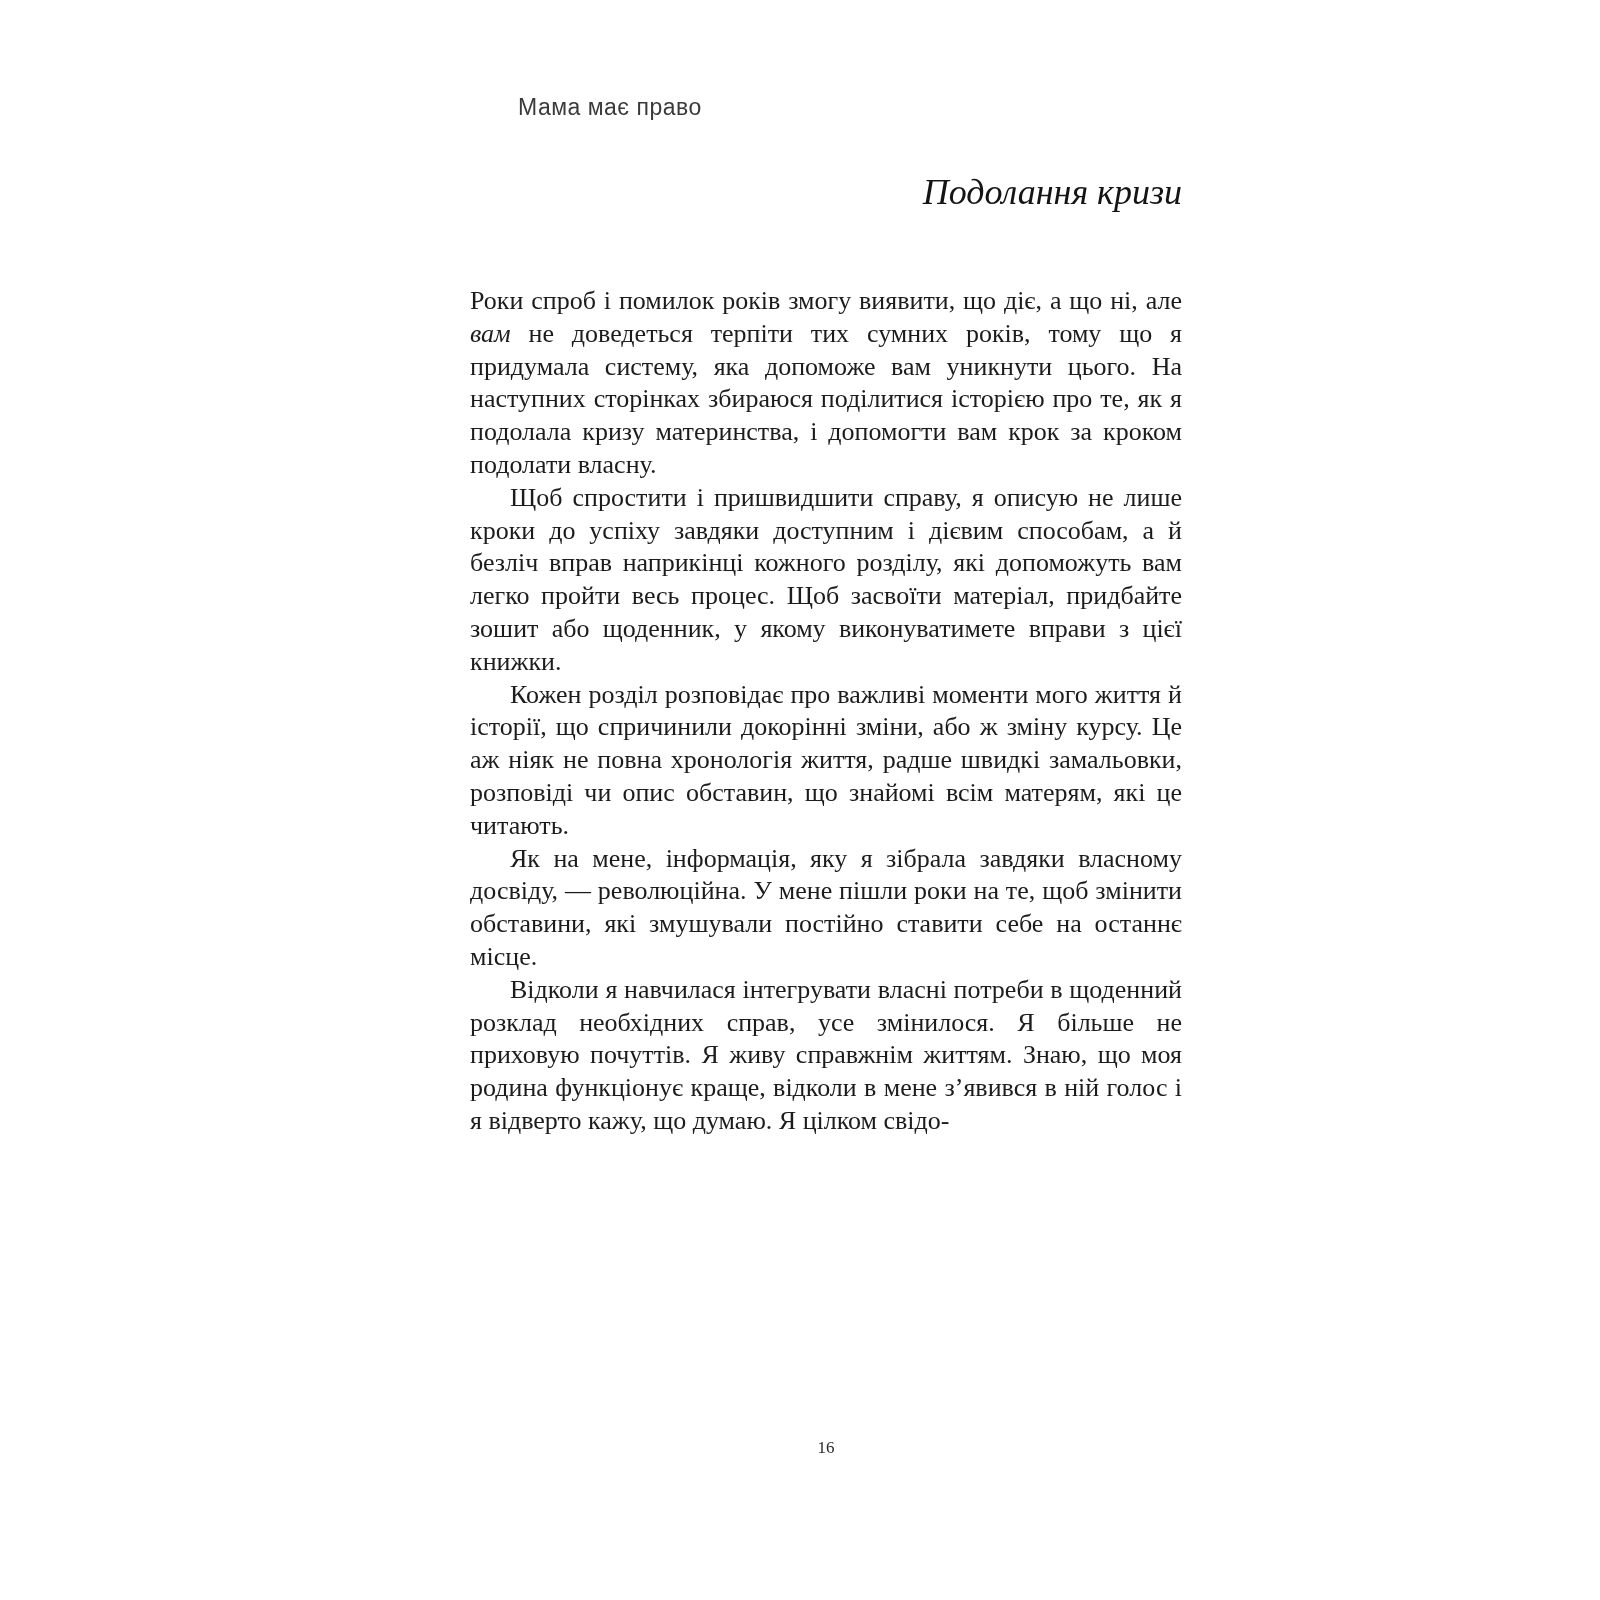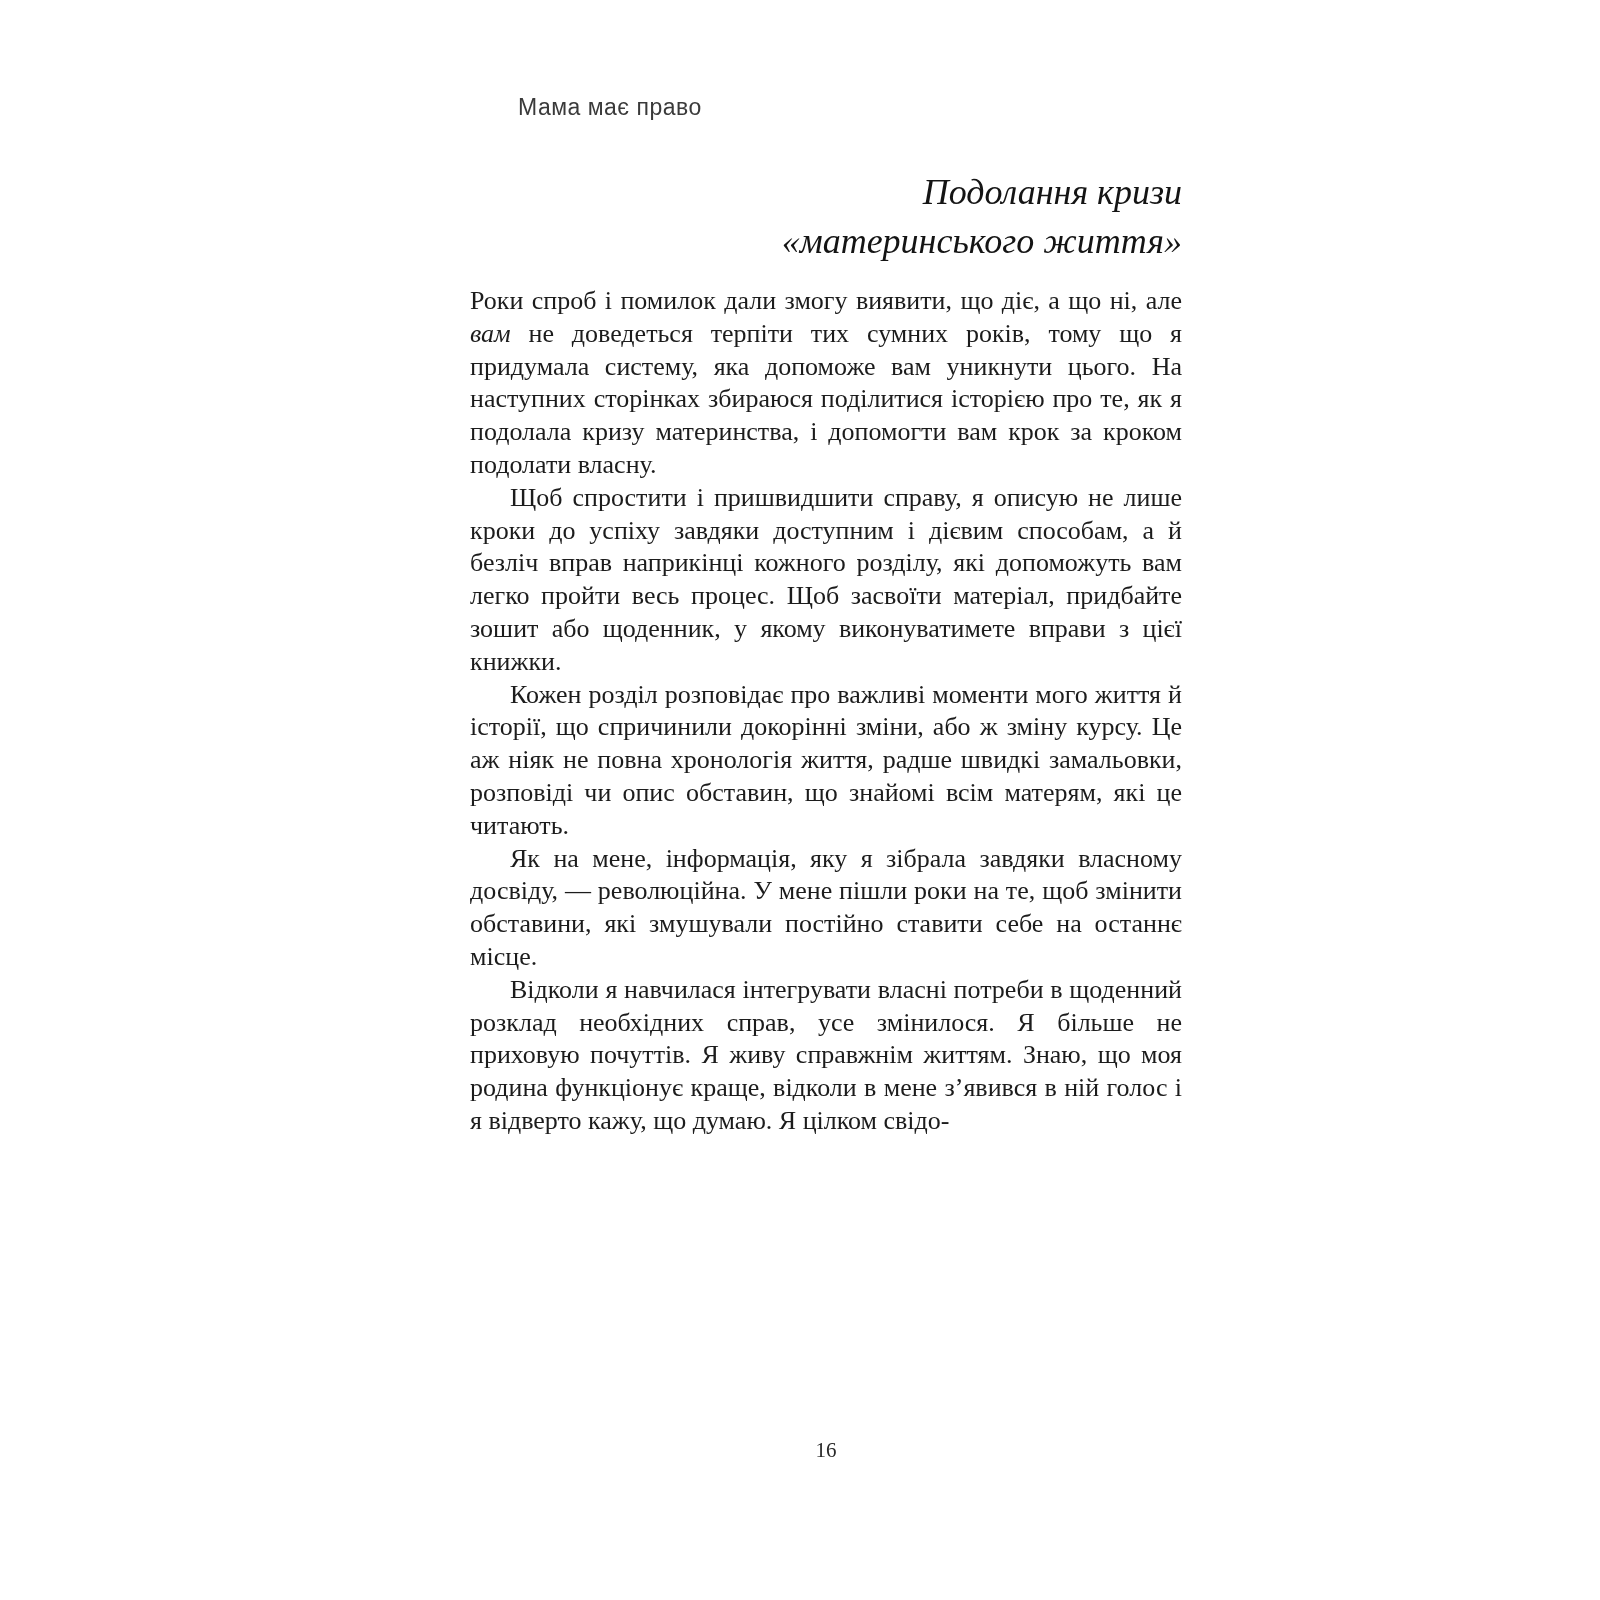--- a/index.html
+++ b/index.html
@@ -60,38 +60,37 @@
   }
   .em {
     font-style: italic;
   }
   .page-number {
     position: absolute;
     left: 470px;
     top: 1438px;
     width: 712px;
     text-align: center;
-    font-size: 21px;
+    font-size: 17px;
     color: #2a2a2a;
   }
 </style>
 </head>
 <body>
 
 <div class="page">
 
   <div class="running-header">Мама має право</div>
 
   <h1 class="chapter-title">
     <div>Подолання кризи</div>
-    <div>«материнського життя»</div>
   </h1>
 
   <div class="body-text">
-      <p class=""><span>Роки спроб і помилок дали змогу виявити, що діє, а що ні, але </span><span class="em">вам</span><span> не доведеться терпіти тих сумних років, тому що я придумала систему, яка допоможе вам уникнути цього. На наступних сторінках збираюся поділитися історією про те, як я подолала кризу материнства, і допомогти вам крок за кроком подолати власну.</span></p>
+      <p class=""><span>Роки спроб і помилок років змогу виявити, що діє, а що ні, але </span><span class="em">вам</span><span> не доведеться терпіти тих сумних років, тому що я придумала систему, яка допоможе вам уникнути цього. На наступних сторінках збираюся поділитися історією про те, як я подолала кризу материнства, і допомогти вам крок за кроком подолати власну.</span></p>
       <p class="indent"><span>Щоб спростити і пришвидшити справу, я описую не лише кроки до успіху завдяки доступним і дієвим способам, а й безліч вправ наприкінці кожного розділу, які допоможуть вам легко пройти весь процес. Щоб засвоїти матеріал, придбайте зошит або щоденник, у якому виконуватимете вправи з цієї книжки.</span></p>
       <p class="indent"><span>Кожен розділ розповідає про важливі моменти мого життя й історії, що спричинили докорінні зміни, або ж зміну курсу. Це аж ніяк не повна хронологія життя, радше швидкі замальовки, розповіді чи опис обставин, що знайомі всім матерям, які це читають.</span></p>
       <p class="indent"><span>Як на мене, інформація, яку я зібрала завдяки власному досвіду, — революційна. У мене пішли роки на те, щоб змінити обставини, які змушували постійно ставити себе на останнє місце.</span></p>
       <p class="indent"><span>Відколи я навчилася інтегрувати власні потреби в щоденний розклад необхідних справ, усе змінилося. Я більше не приховую почуттів. Я живу справжнім життям. Знаю, що моя родина функціонує краще, відколи в мене з’явився в ній голос і я відверто кажу, що думаю. Я цілком свідо-</span></p>
     </div>
 
   <div class="page-number">16</div>
 
 </div>
 

